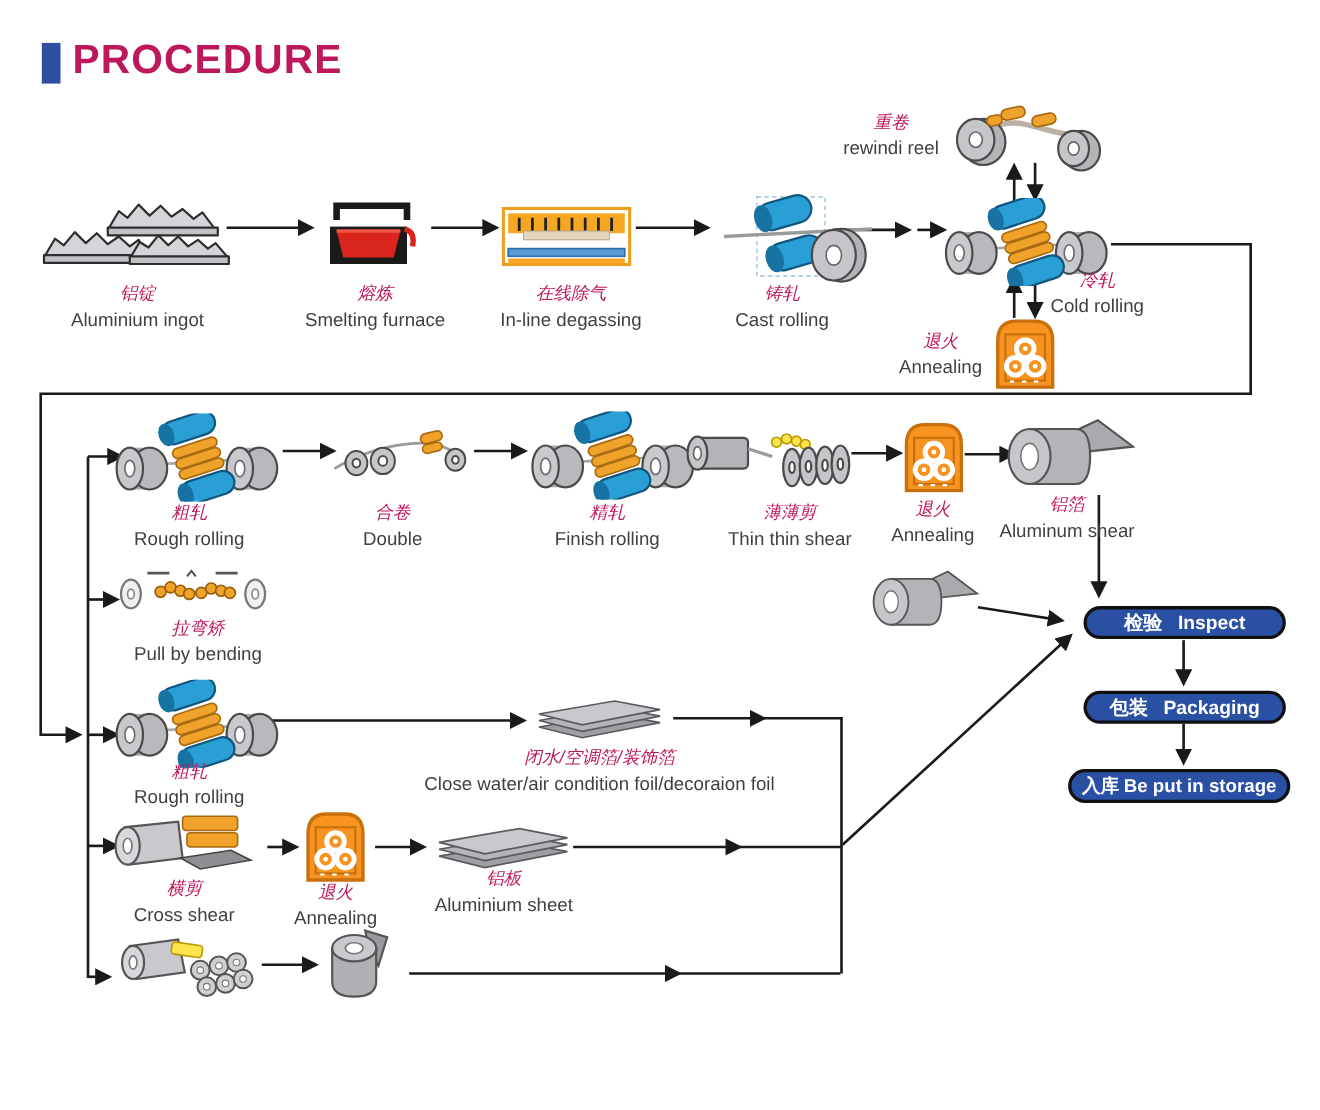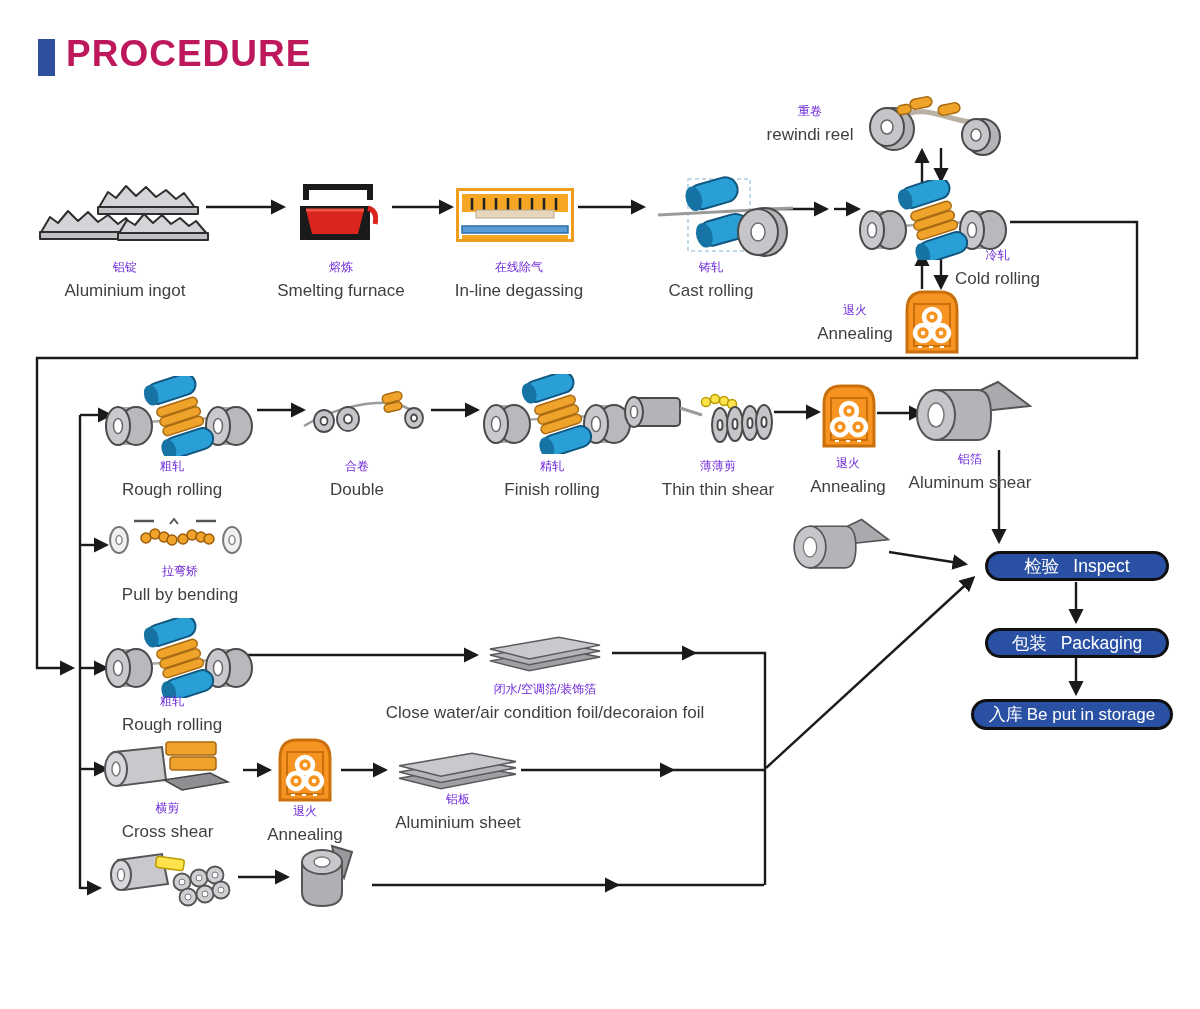--- a/index.html
+++ b/index.html
@@ -9,26 +9,26 @@
   .title-bar{position:absolute;left:38px;top:39px;width:17px;height:37px;background:#2d4f9e;}
   .page-title{position:absolute;left:66px;top:33px;margin:0;font-size:37px;font-weight:900;
               letter-spacing:1px;color:#be185d;font-family:"Liberation Sans",sans-serif;}
   
   svg.wires{position:absolute;left:0;top:0;}
   .w{stroke:#1a1a1a;stroke-width:2.4;fill:none;}
   .arrow{marker-end:url(#ah);}
   
   .icon{position:absolute;}
   .lbl{position:absolute;text-align:center;line-height:23px;}
-  .lbl .zh{font-size:12px;color:#6d28d9;}
+  .lbl .zh{font-size:16px;color:#be185d;font-style:italic;}
   .lbl .en{font-size:17px;color:#3f3f3f;}
   
   .pill{position:absolute;display:flex;align-items:center;justify-content:center;
         background:#2a50a3;border:3px solid #101010;border-radius:17px;color:#fff;
-        font-weight:normal;font-size:17.5px;box-sizing:border-box;white-space:nowrap;}
+        font-weight:bold;font-size:17.5px;box-sizing:border-box;white-space:nowrap;}
   .pill .zh{margin-right:14px;}
 </style>
 </head>
 <body>
 
 <div id="canvas">
 
   <svg width="0" height="0" style="position:absolute" aria-hidden="true">
     <defs>
       <symbol id="i-coil" viewBox="0 0 52 52">

